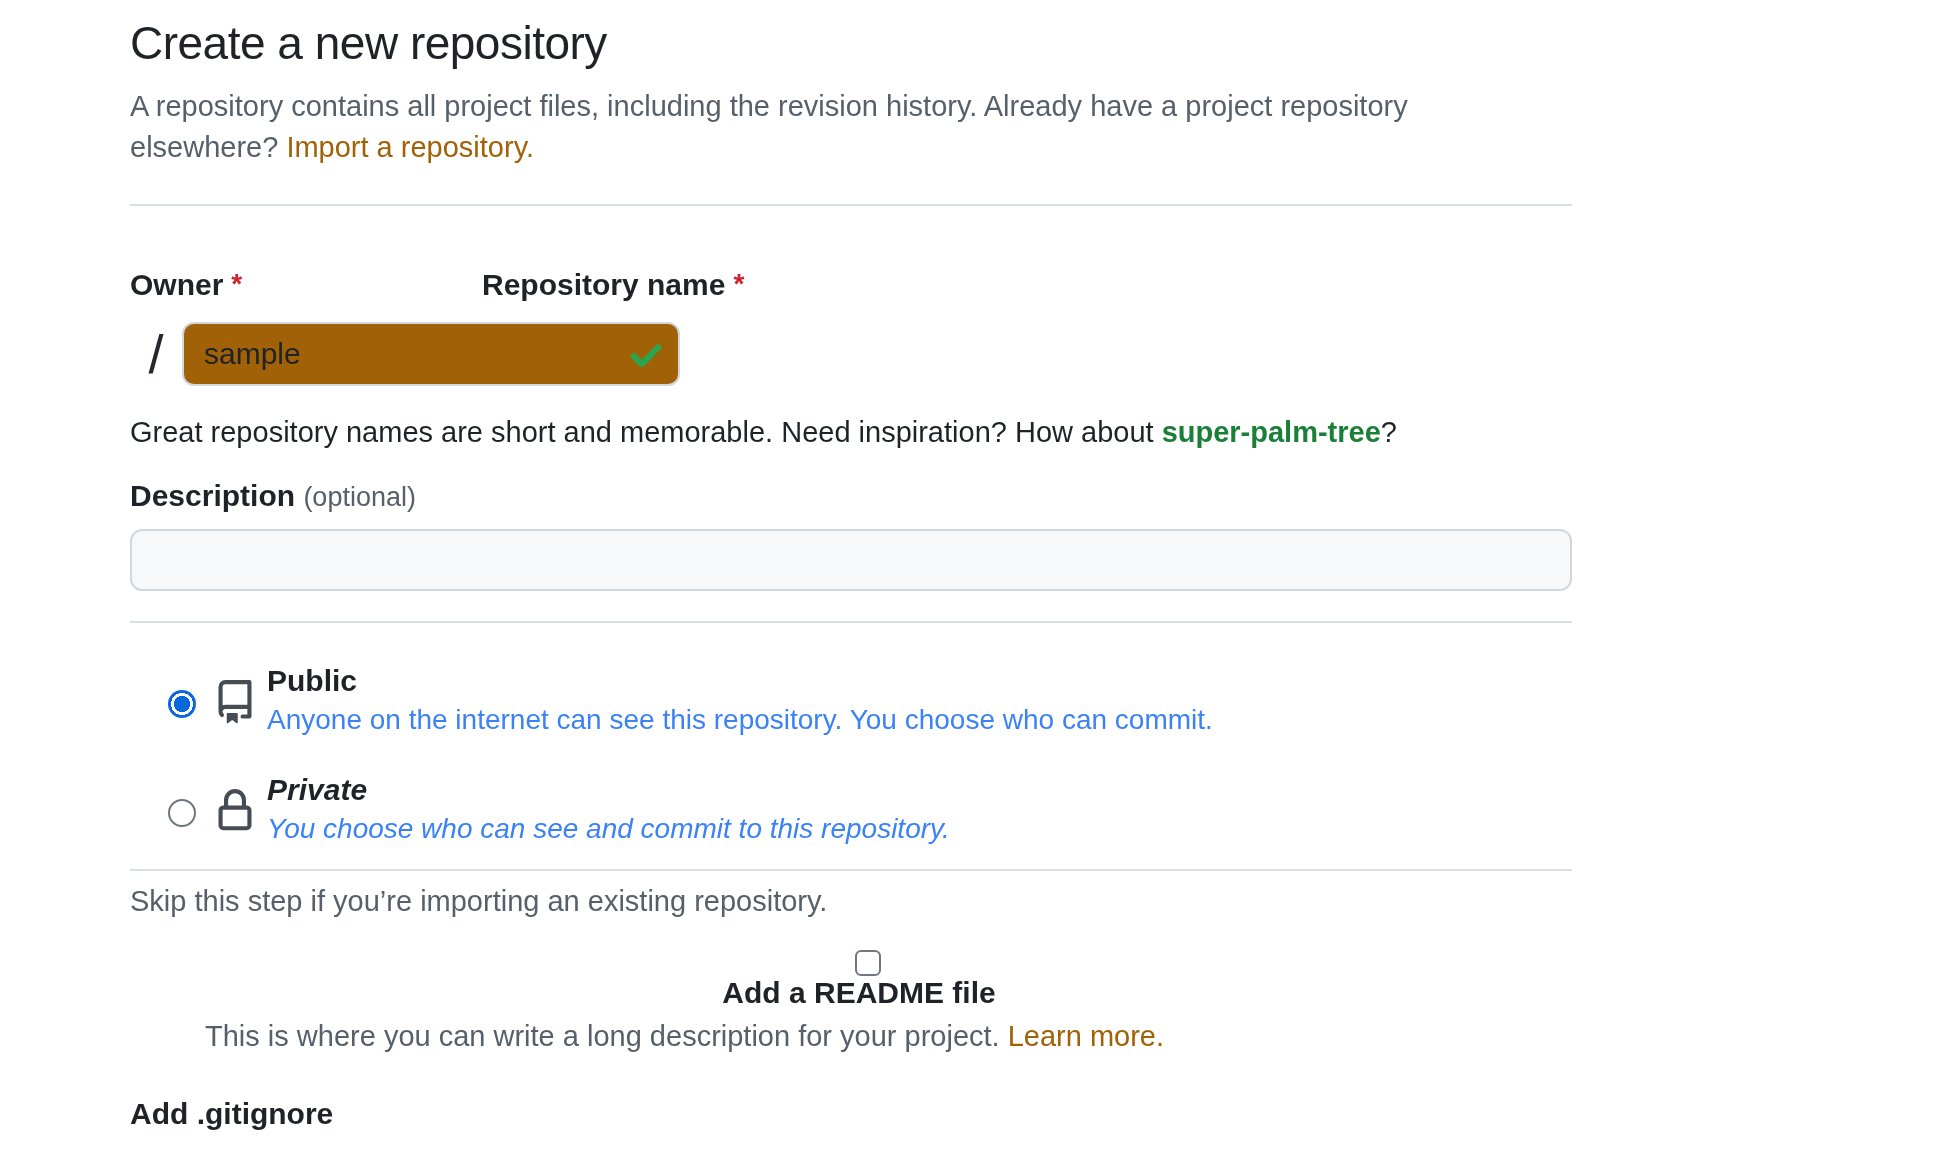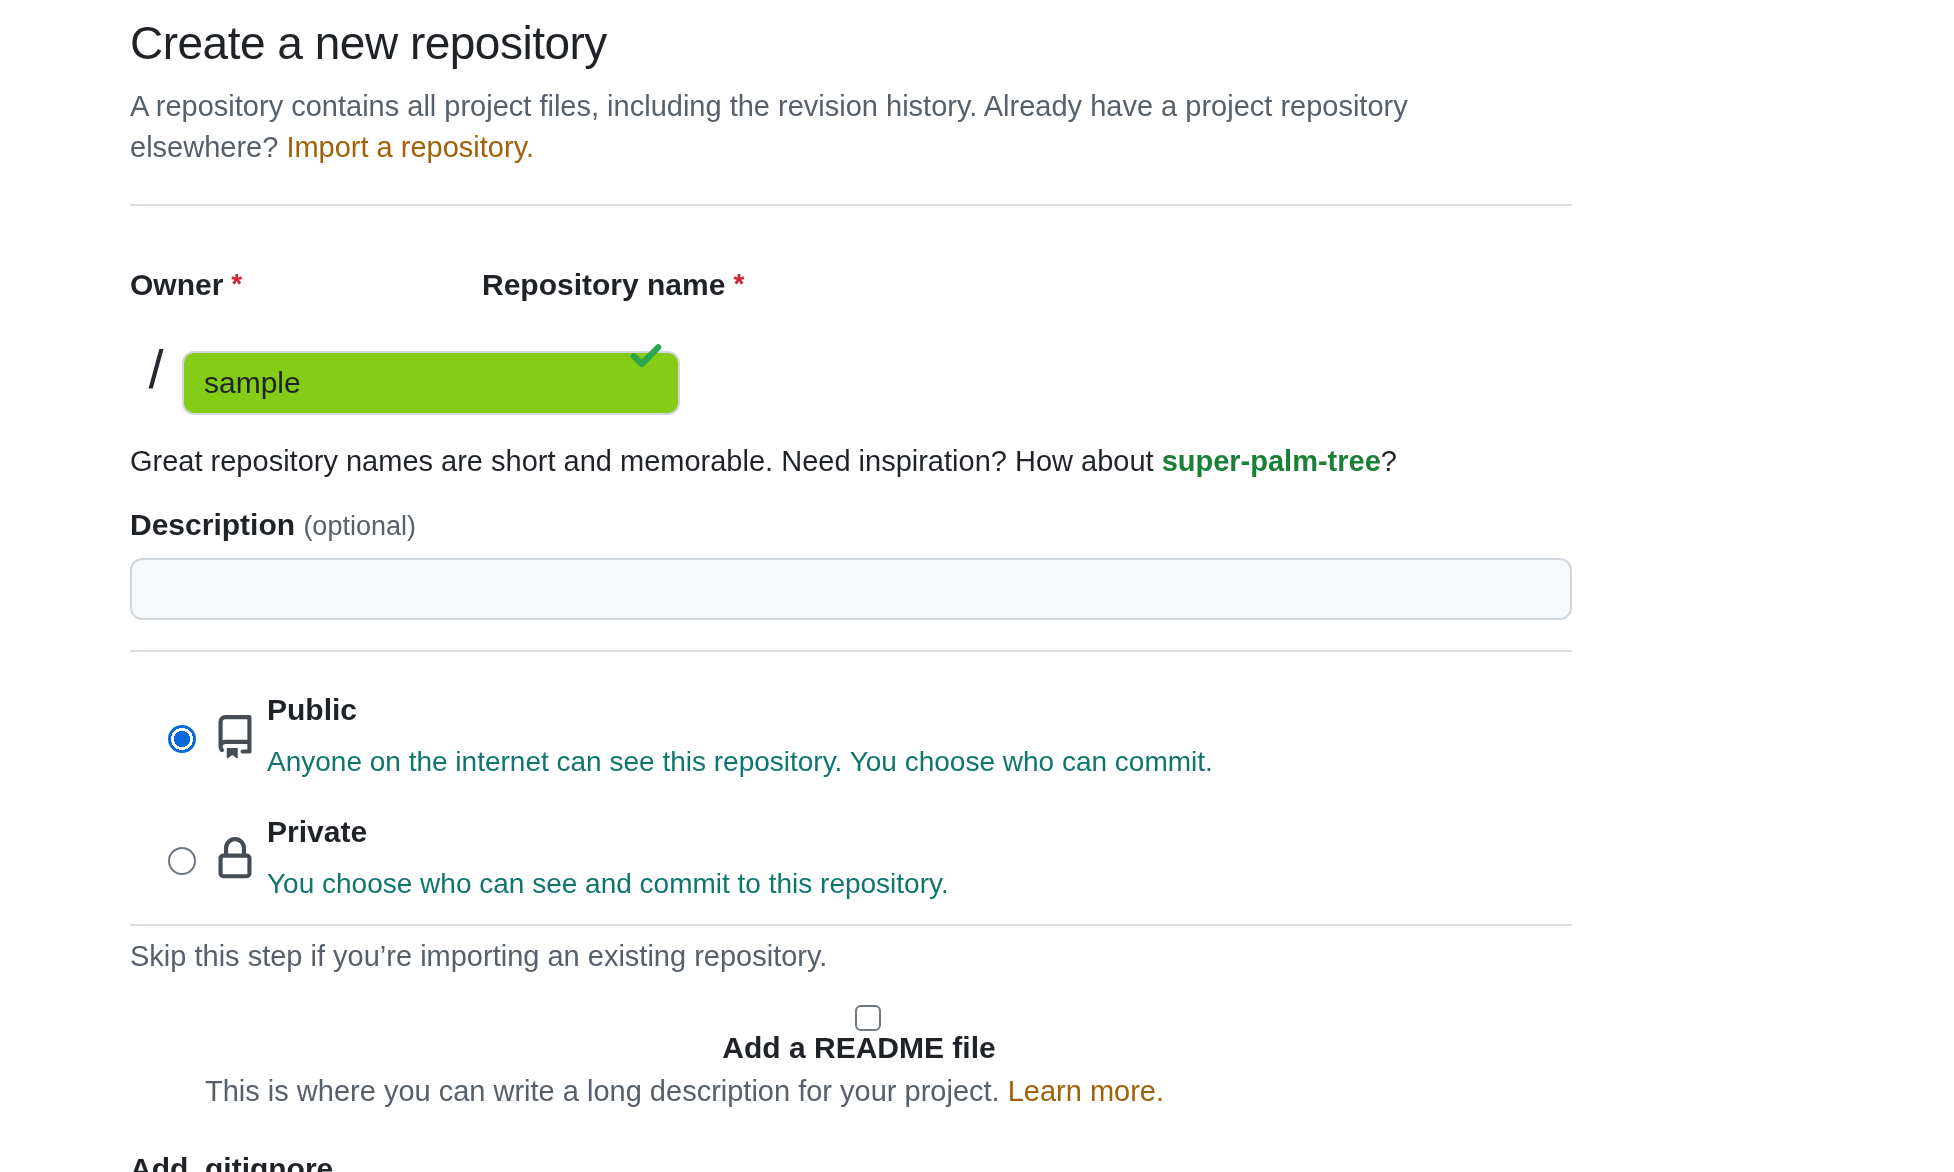--- a/index.html
+++ b/index.html
@@ -27,50 +27,50 @@
   .owner-btn { width:300px; height:64px; background:#f6f8fa; border:2px solid #d0d7de;
     border-radius:12px; display:flex; align-items:center; padding:0 22px 0 26px;
     cursor:pointer; box-shadow:0 1px 0 rgba(31,35,40,0.04); }
   .avatar { width:44px; height:44px; border-radius:50%; overflow:hidden; flex:none;
     border:1px solid rgba(31,35,40,0.10); background:#eceafb; }
   .owner-name { margin-left:14px; font-size:30px; font-weight:700; color:#24292f; white-space:nowrap; }
   .caret { margin-left:12px; width:0; height:0; border-left:10px solid transparent;
     border-right:10px solid transparent; border-top:9px solid #24292f; }
   .slash-sep { width:52px; text-align:center; font-size:54px; font-weight:300; color:#24292f; line-height:64px; }
   .repo-input-wrap { position:relative; width:498px; }
-  .repo-input { width:498px; height:64px; background:#84cc16; border:2px solid #d0d7de;
+  .repo-input { width:498px; height:64px; background:#a16207; border:2px solid #d0d7de;
     border-radius:12px; font-size:30px; color:#1f2328; padding:0 60px 0 20px;
-    font-family:"Liberation Sans", sans-serif; outline:none;margin-top:29px; }
+    font-family:"Liberation Sans", sans-serif; outline:none; }
   .check-icon { position:absolute; right:16px; top:15px; width:36px; height:36px; }
 
   .name-hint { margin-top:30px; font-size:29px; color:#1f2328; }
   .hint-suggestion { color:#1a7f37; font-weight:700; }
 
   
   .desc-label-row { margin-top:30px; font-size:30px; }
   .desc-label { font-weight:700; color:#1f2328; }
   .desc-optional { color:#57606a; font-size:27px; font-weight:400; }
   .desc-input { display:block; margin-top:16px; width:1442px; height:62px; background:#f6f8fa;
     border:2px solid #d0d7de; border-radius:12px; font-size:30px; color:#1f2328;
     padding:0 20px; font-family:"Liberation Sans", sans-serif; outline:none; }
 
   
   .option-row { display:flex; align-items:center; }
   .opt-public { margin-top:42px; }
-  .opt-private { margin-top:38px; }
+  .opt-private { margin-top:38px;font-style:italic; }
   .radio { width:28px; height:28px; border-radius:50%; margin-left:38px; margin-top:6px;
     flex:none; cursor:pointer; }
   .radio.checked { background:radial-gradient(circle at center, #0969da 0 8px, #ffffff 8px 11px, #0969da 11px 15px); }
   .radio.unchecked { border:2px solid #6e7781; background:#ffffff; }
   .opt-icon { margin-left:17px; margin-top:2px; width:44px; height:50px; flex:none;
     display:flex; align-items:center; justify-content:center; }
   .opt-icon svg { width:44px; height:44px; fill:#454c54; }
   .opt-text { margin-left:10px; }
   .opt-title { font-size:30px; font-weight:700; color:#1f2328; line-height:32px; }
-  .opt-desc { margin-top:20px; font-size:28px; color:#0f766e; line-height:32px; }
+  .opt-desc { margin-top:7px; font-size:28px; color:#3b82f6; line-height:32px; }
 
   
   .init-heading { margin-top:36px; font-size:30px; font-weight:700; color:#1f2328; }
   .init-sub { margin-top:14px; font-size:29px; color:#57606a; }
 
   .checkbox-row { margin-top:32px; display:flex; align-items:center;flex-direction:column; }
   .checkbox { width:26px; height:26px; border:2px solid #6e7781; border-radius:6px;
     background:#ffffff; margin-left:33px; flex:none; cursor:pointer; }
   .checkbox-label { margin-left:16px; font-size:30px; font-weight:700; color:#1f2328; }
   .readme-desc { margin-left:75px; margin-top:10px; font-size:29px; color:#57606a; }

